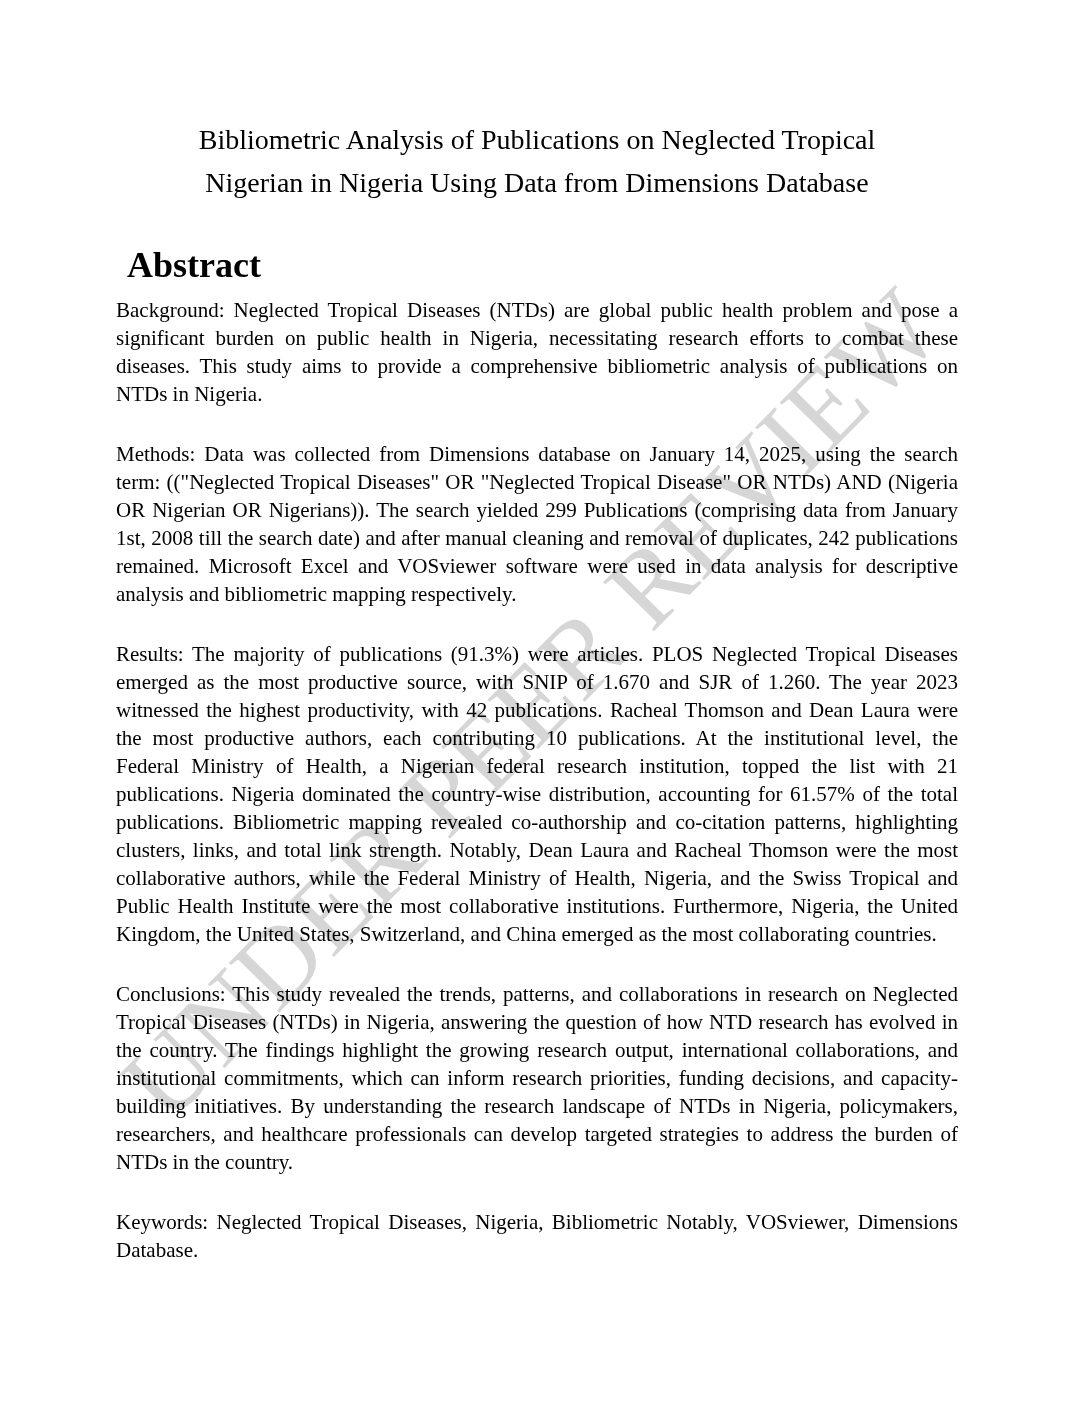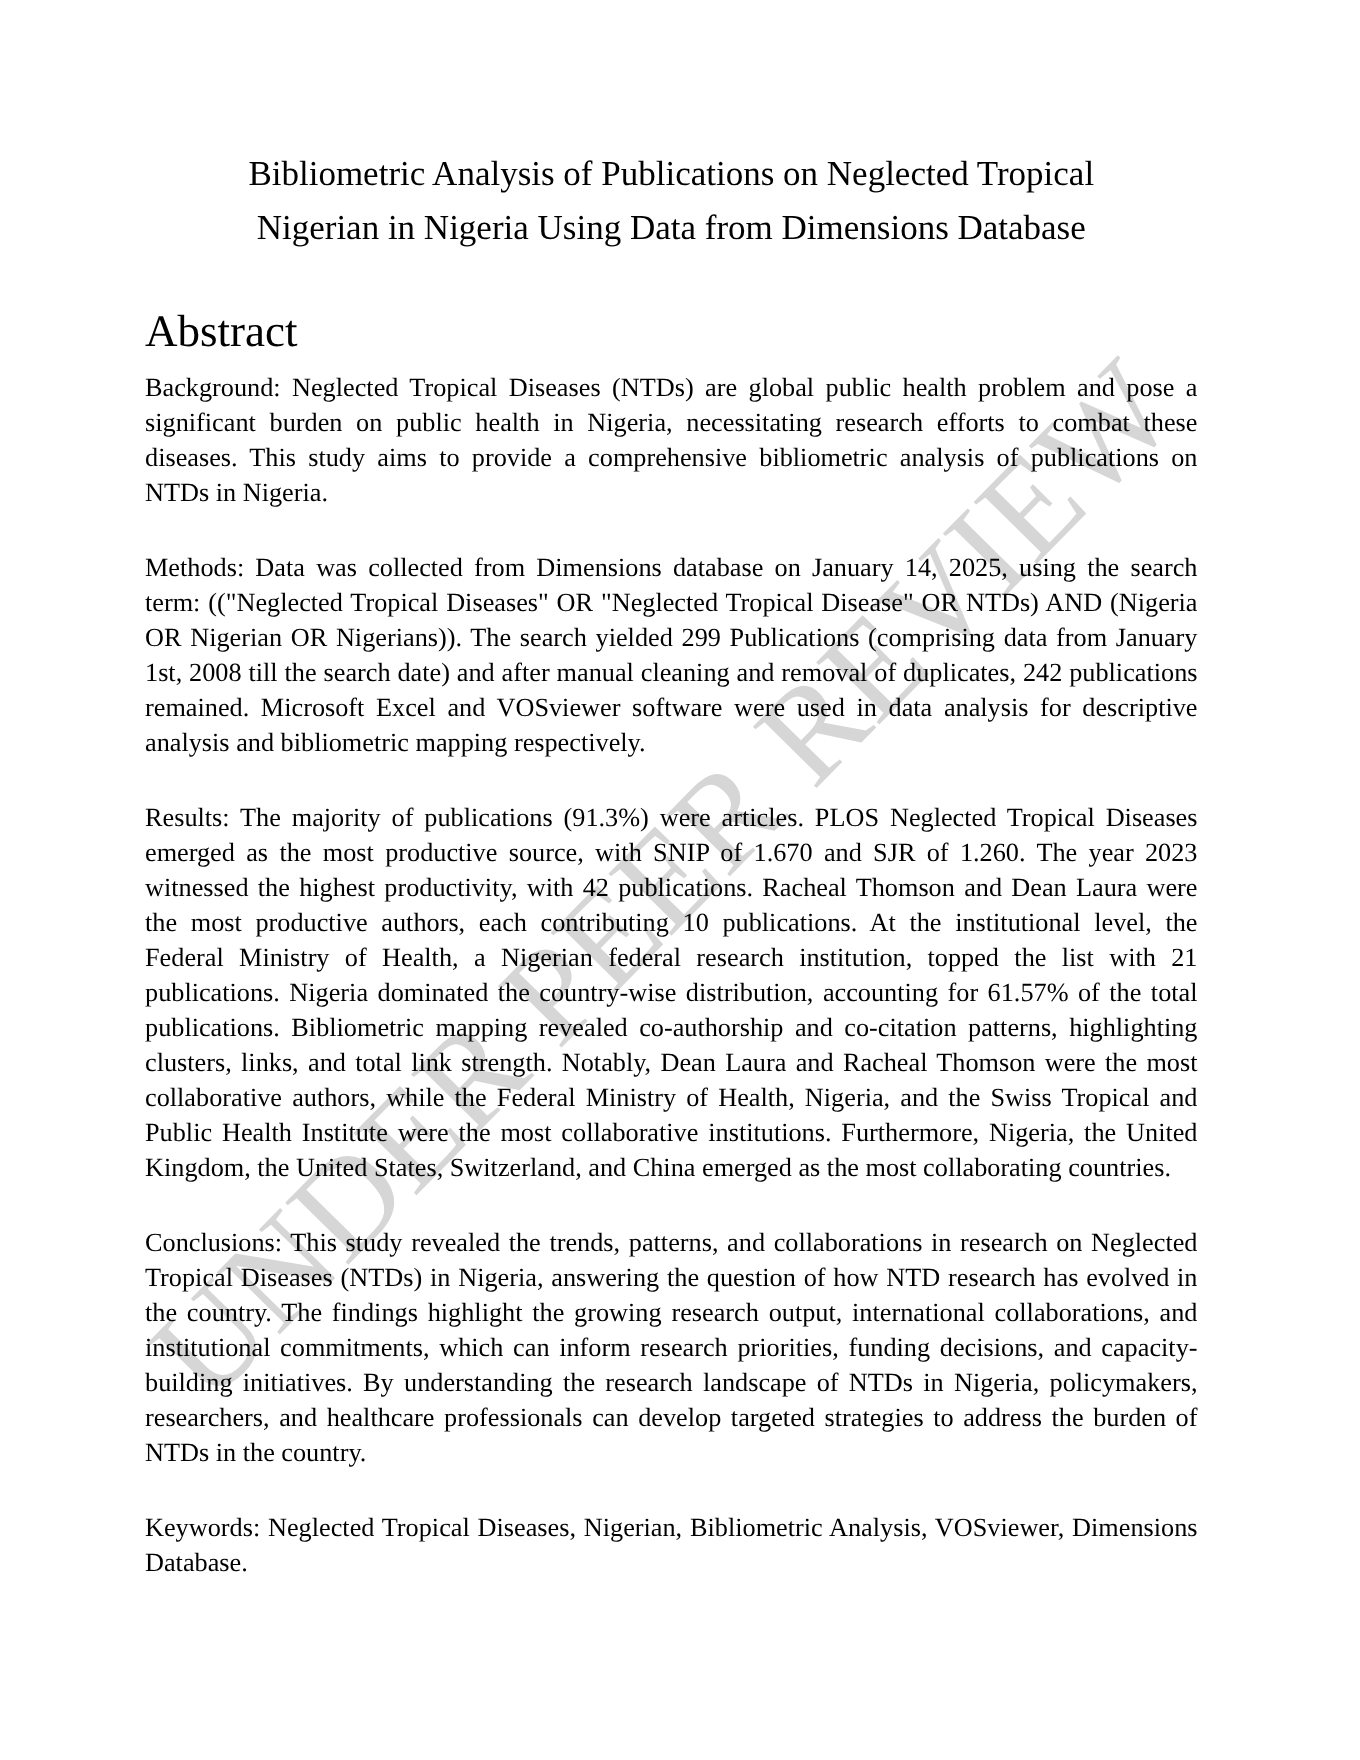--- a/index.html
+++ b/index.html
@@ -39,23 +39,23 @@
     margin: 0;
     font-size: 28px;
     font-weight: normal;
     line-height: 43px;
     text-align: center;
   }
   .title-line {
     display: block;
   }
   .section-heading {
-    margin: 40px 0 10px 0;
+    margin: 40px 0 10px 11px;
     font-size: 36px;
-    font-weight: normal;
+    font-weight: bold;
     line-height: 42px;
     text-align: left;
   }
   .content p {
     margin: 0 0 32px 0;
     font-size: 21px;
     line-height: 28px;
     text-align: justify;
   }
 </style>
@@ -76,16 +76,16 @@
     <h2 class="section-heading">Abstract</h2>
 
     <p>Background: Neglected Tropical Diseases (NTDs) are global public health problem and pose a significant burden on public health in Nigeria, necessitating research efforts to combat these diseases. This study aims to provide a comprehensive bibliometric analysis of publications on NTDs in Nigeria.</p>
 
     <p>Methods: Data was collected from Dimensions database on January 14, 2025, using the search term: (("Neglected Tropical Diseases" OR "Neglected Tropical Disease" OR NTDs) AND (Nigeria OR Nigerian OR Nigerians)). The search yielded 299 Publications (comprising data from January 1st, 2008 till the search date) and after manual cleaning and removal of duplicates, 242 publications remained. Microsoft Excel and VOSviewer software were used in data analysis for descriptive analysis and bibliometric mapping respectively.</p>
 
     <p>Results: The majority of publications (91.3%) were articles. PLOS Neglected Tropical Diseases emerged as the most productive source, with SNIP of 1.670 and SJR of 1.260. The year 2023 witnessed the highest productivity, with 42 publications. Racheal Thomson and Dean Laura were the most productive authors, each contributing 10 publications. At the institutional level, the Federal Ministry of Health, a Nigerian federal research institution, topped the list with 21 publications. Nigeria dominated the country-wise distribution, accounting for 61.57% of the total publications. Bibliometric mapping revealed co-authorship and co-citation patterns, highlighting clusters, links, and total link strength. Notably, Dean Laura and Racheal Thomson were the most collaborative authors, while the Federal Ministry of Health, Nigeria, and the Swiss Tropical and Public Health Institute were the most collaborative institutions. Furthermore, Nigeria, the United Kingdom, the United States, Switzerland, and China emerged as the most collaborating countries.</p>
 
     <p>Conclusions: This study revealed the trends, patterns, and collaborations in research on Neglected Tropical Diseases (NTDs) in Nigeria, answering the question of how NTD research has evolved in the country. The findings highlight the growing research output, international collaborations, and institutional commitments, which can inform research priorities, funding decisions, and capacity-building initiatives. By understanding the research landscape of NTDs in Nigeria, policymakers, researchers, and healthcare professionals can develop targeted strategies to address the burden of NTDs in the country.</p>
 
-    <p>Keywords: Neglected Tropical Diseases, Nigerian, Bibliometric Analysis, VOSviewer, Dimensions Database.</p>
+    <p>Keywords: Neglected Tropical Diseases, Nigeria, Bibliometric Notably, VOSviewer, Dimensions Database.</p>
 
   </div>
 </div>
 
 </body></html>

